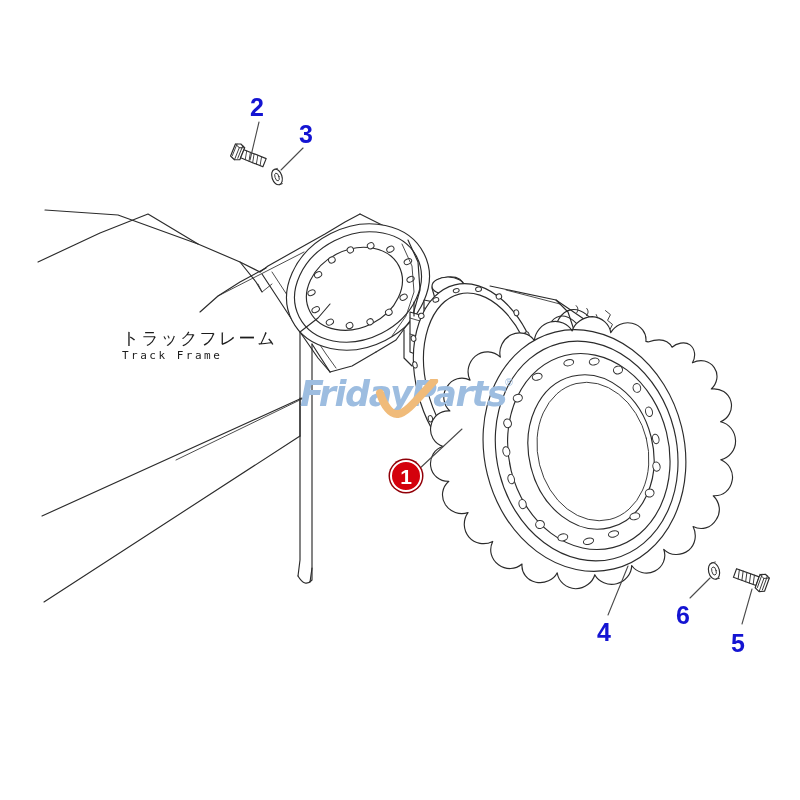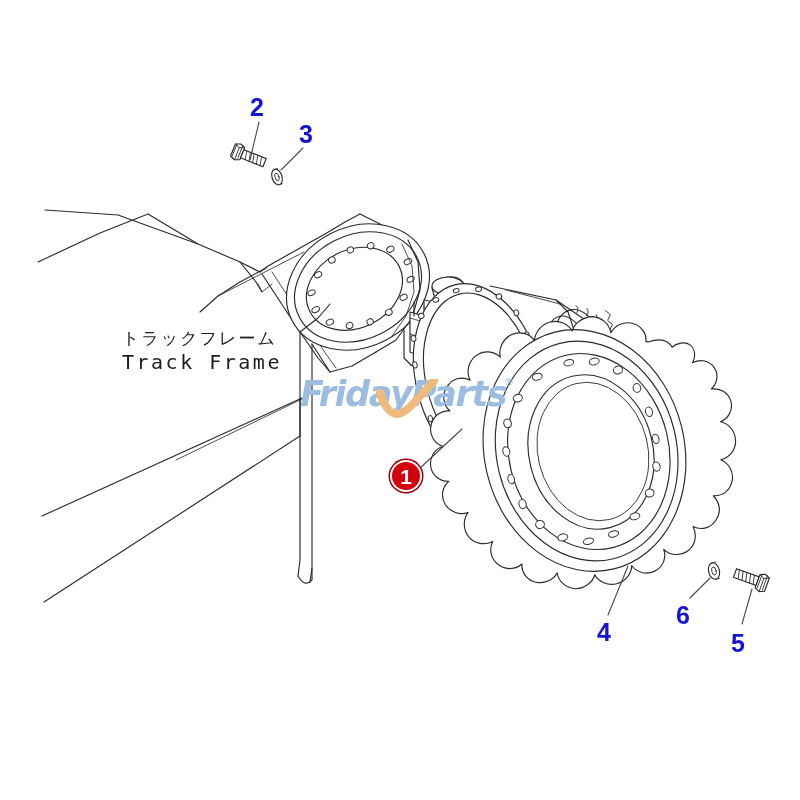--- a/index.html
+++ b/index.html
@@ -101,21 +101,21 @@
   }
   .caption .jp {
     font-family: "DejaVu Sans", sans-serif;
     font-size: 17px;
     letter-spacing: 2.0px;
     display: block;
     line-height: 1.25;
   }
   .caption .en {
     font-family: "DejaVu Sans Mono", monospace;
-    font-size: 20px;
+    font-size: 11px;
     letter-spacing: 2.5px;
     display: block;
     line-height: 1.3;
   }
 
   
   #watermark {
     position: absolute;
     left: 300px;
     top: 375px;

